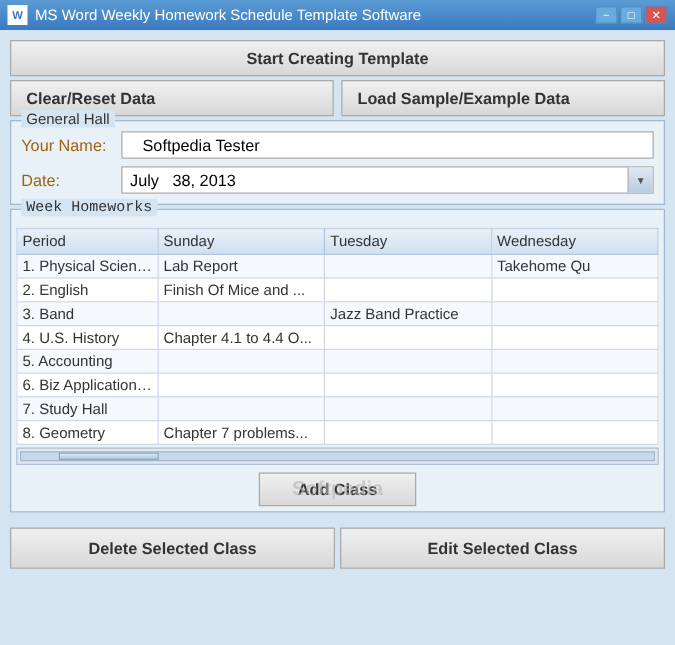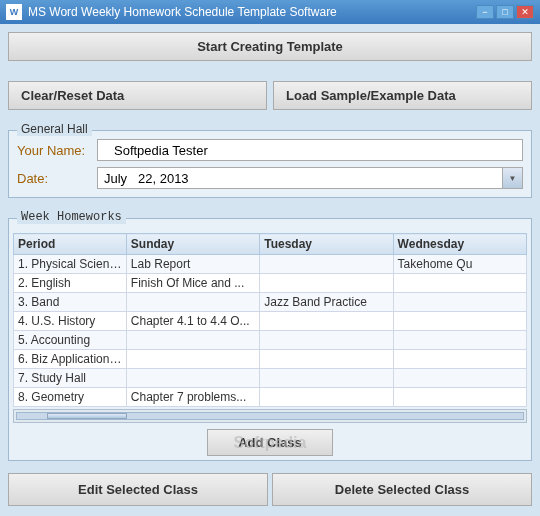--- a/index.html
+++ b/index.html
@@ -69,21 +69,21 @@
     }
 
     .title-bar-btn.close {
       background: #d9534f;
     }
 
     .main-content {
       padding: 8px;
       display: flex;
       flex-direction: column;
-      gap: 20px;
+      gap: 3px;
     }
 
     .btn-primary {
       background: linear-gradient(to bottom, #f0f0f0, #d8d8d8);
       border: 1px solid #aaa;
       padding: 6px 12px;
       cursor: pointer;
       font-size: 13px;
       font-weight: bold;
       color: #333;
@@ -204,21 +204,21 @@
       border-collapse: collapse;
       table-layout: fixed;
     }
 
     table thead tr th {
       background: linear-gradient(to bottom, #e8f0f8, #d0e0f0);
       border: 1px solid #b0c8e0;
       padding: 3px 4px;
       text-align: left;
       font-size: 12px;
-      font-weight: bold;
+      font-weight: normal;
       color: #333;
       white-space: nowrap;
       overflow: hidden;
     }
 
     table tbody tr td {
       border: 1px solid #d0d8e8;
       padding: 2px 4px;
       font-size: 12px;
       color: #333;
@@ -348,21 +348,21 @@
 
     <div class="form-row">
       <label class="form-label">Your Name:</label>
       <input class="form-input" type="text" value="Softpedia Tester" style="">
     </div>
 
     <div class="form-row" style="margin-bottom:0;">
       <label class="form-label">Date:</label>
       <div class="date-select-container">
         <span class="date-select-text">
-          <span>July</span>&nbsp;&nbsp;&nbsp;<span>22</span>,&nbsp;<span>2013</span>
+          <span>July</span>&nbsp;&nbsp;&nbsp;<span>38</span>,&nbsp;<span>2013</span>
         </span>
         <div class="date-dropdown-btn">▼</div>
       </div>
     </div>
   </div>
 
   <div class="week-homeworks-group">
     <span class="week-homeworks-title">Week Homeworks</span>
 
     <div class="table-container">
@@ -442,15 +442,15 @@
 
     <div class="add-class-btn-container">
       <button class="add-class-btn">Add Class</button>
       <div class="watermark">Softpedia</div>
     </div>
   </div>
 
 </div>
 
 <div class="bottom-btn-row">
+  <button class="bottom-btn">Delete Selected Class</button>
   <button class="bottom-btn">Edit Selected Class</button>
-  <button class="bottom-btn">Delete Selected Class</button>
 </div>
 
 </body></html>

